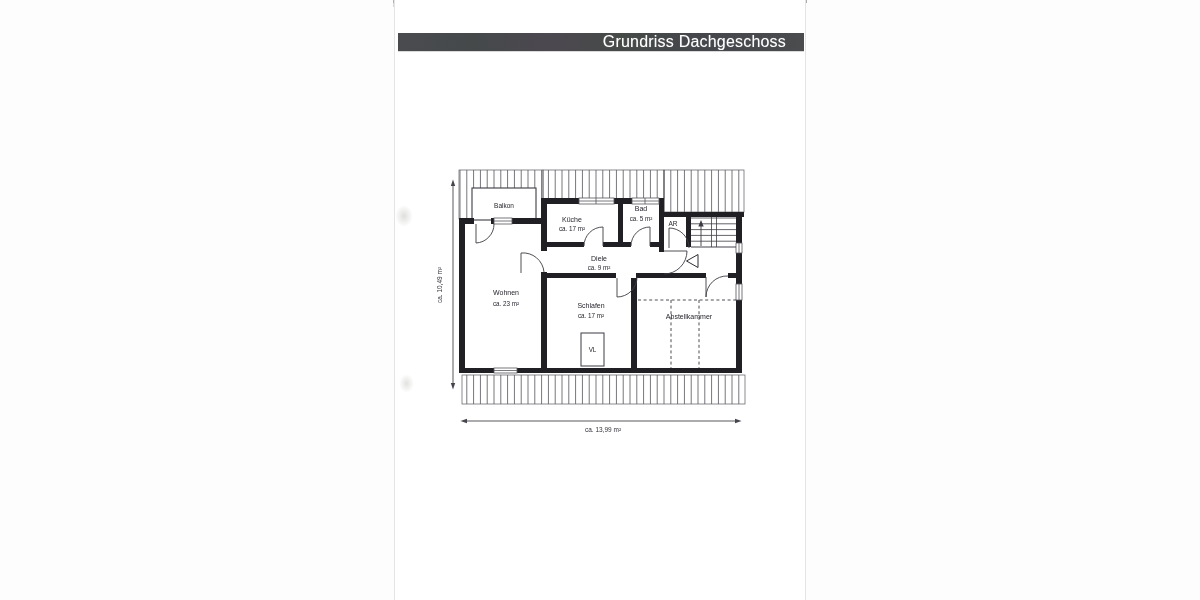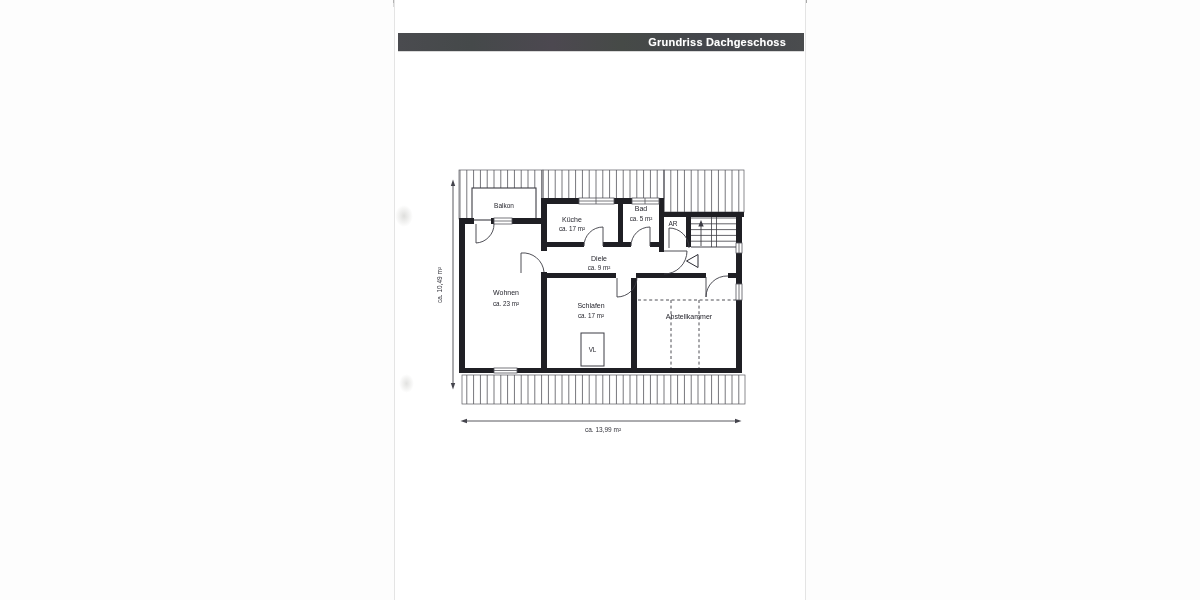--- a/index.html
+++ b/index.html
@@ -11,21 +11,21 @@
   .scan-corner{position:absolute;left:393px;top:0;width:22px;height:7px;background:#b9b9b9;opacity:.55;}
   .smudge{position:absolute;border-radius:50%;}
   .smudge.a{left:0px;top:205px;width:18px;height:22px;
             background:radial-gradient(ellipse at center,#dededc 0%,rgba(255,255,255,0) 70%);}
   .smudge.b{left:4px;top:374px;width:15px;height:19px;
             background:radial-gradient(ellipse at center,#e2e2e0 0%,rgba(255,255,255,0) 70%);}
   .header-bar{position:absolute;left:3px;top:33px;width:406px;height:19px;
       background:linear-gradient(90deg,#4a4b4f 0%,#45494a 18%,#4c4850 38%,#464a47 55%,#44464c 75%,#4a4c4e 100%);
       display:flex;align-items:center;justify-content:flex-end;
       border-bottom:1.5px solid #d9d9d9;box-sizing:border-box;}
-  .header-bar .title{color:#ffffff;font-size:11px;font-weight:700;letter-spacing:.2px;
+  .header-bar .title{color:#ffffff;font-size:16px;font-weight:400;letter-spacing:.2px;
       padding-right:18px;line-height:1;text-shadow:0 0 1px rgba(255,255,255,.35);}
   svg.plan{position:absolute;left:0;top:0;width:412px;height:600px;}
   svg text{fill:#26262e;}
   .t-room{font-size:7px;}
   .t-area{font-size:6.3px;}
   .t-small{font-size:6.5px;}
   .t-dim{font-size:6.5px;fill:#33333b;}
 </style>
 </head>
 <body>

